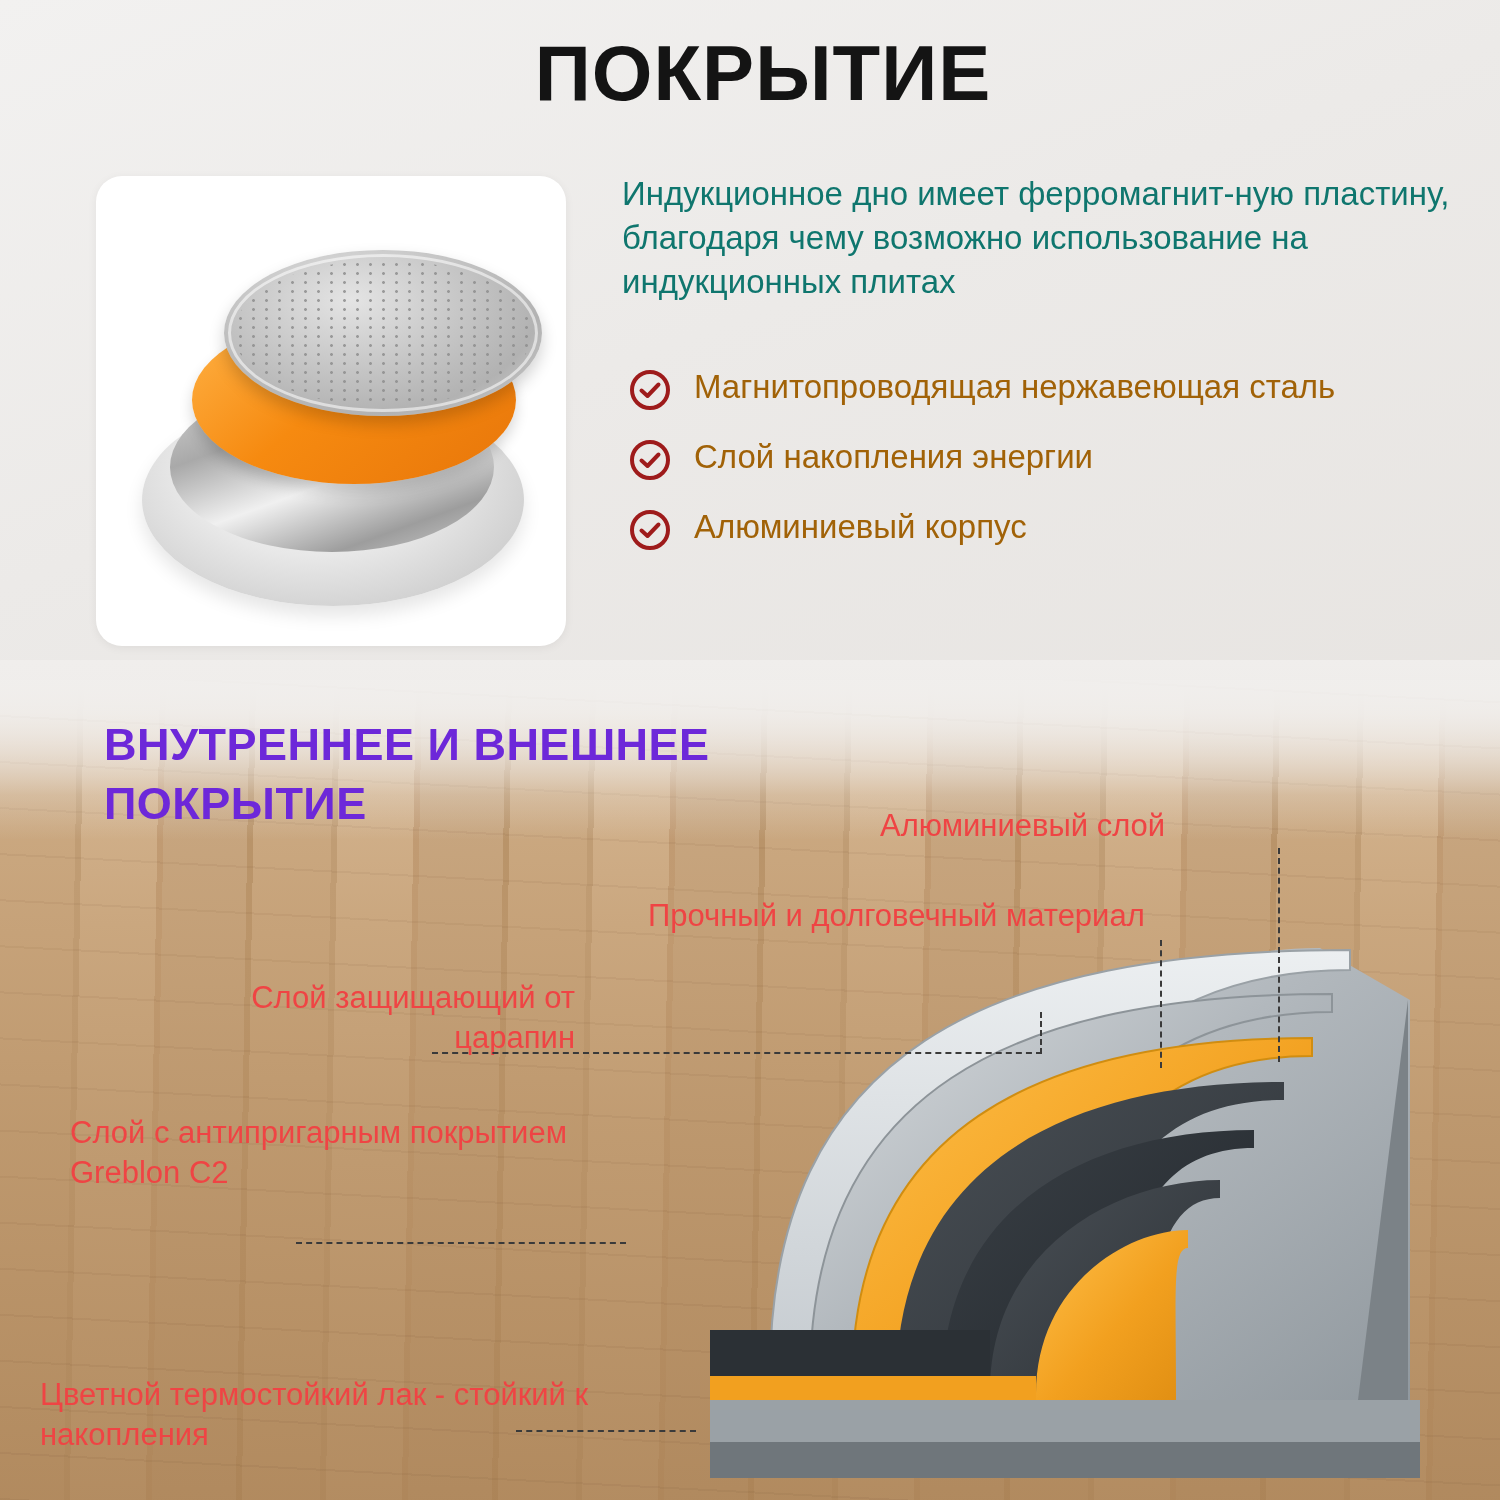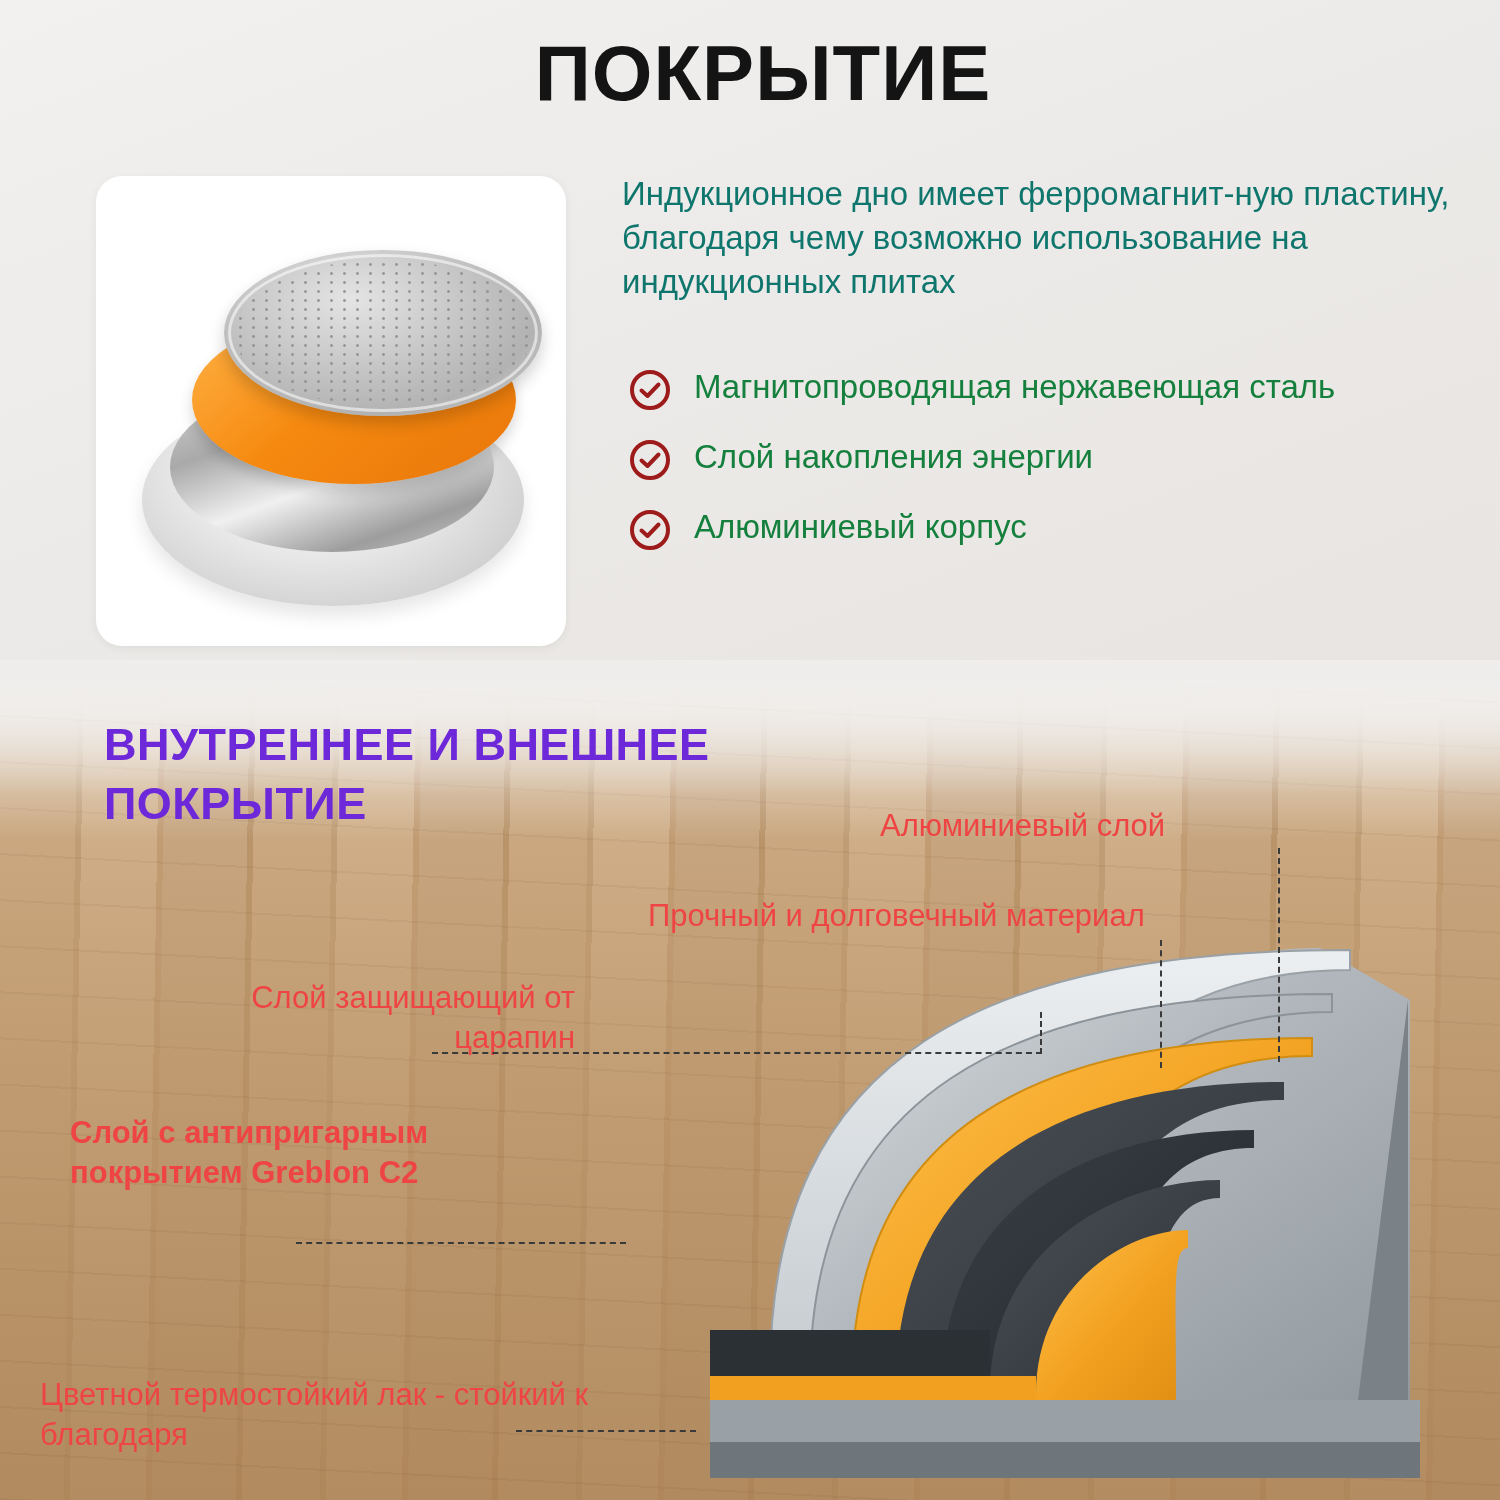--- a/index.html
+++ b/index.html
@@ -155,21 +155,21 @@
   .check-icon {
     flex: 0 0 auto;
     width: 40px;
     height: 40px;
     margin-right: 24px;
     margin-top: 4px;
   }
   .feature-label {
     font-size: 33px;
     line-height: 1.26;
-    color: #15803d;
+    color: #a16207;
   }
 
   
   .section-title {
     position: absolute;
     left: 104px;
     top: 716px;
     width: 760px;
     font-size: 45px;
     font-weight: bold;
@@ -190,21 +190,21 @@
   
   .callout {
     position: absolute;
     font-size: 31px;
     line-height: 1.28;
     color: #ef4444;
   }
   .c-alum   { left: 880px;  top: 806px;  width: 430px; text-align: left; }
   .c-durable{ left: 648px;  top: 896px;  width: 520px; }
   .c-scratch{ left: 175px;  top: 978px;  width: 400px; text-align: right; }
-  .c-greblon{ left: 70px;   top: 1113px; width: 510px; text-align: left; font-weight: bold; }
+  .c-greblon{ left: 70px;   top: 1113px; width: 510px; text-align: left; }
   .c-lacquer{ left: 40px;   top: 1375px; width: 570px; text-align: left; }
 
   .dash-line {
     position: absolute;
     border-top: 2px dashed #3a3a3a;
     height: 0;
   }
   .dash-line.v {
     border-top: none;
     border-left: 2px dashed #3a3a3a;
@@ -328,16 +328,16 @@
   <div class="callout c-durable">Прочный и долговечный материал</div>
   <div class="dash-line v" style="left:1160px; top:940px; height:128px;"></div>
 
   <div class="callout c-scratch">Слой защищающий от царапин</div>
   <div class="dash-line" style="left:432px; top:1052px; width:610px;"></div>
   <div class="dash-line v" style="left:1040px; top:1012px; height:42px;"></div>
 
   <div class="callout c-greblon">Слой с антипригарным покрытием Greblon C2</div>
   <div class="dash-line" style="left:296px; top:1242px; width:330px;"></div>
 
-  <div class="callout c-lacquer">Цветной термостойкий лак - стойкий к благодаря</div>
+  <div class="callout c-lacquer">Цветной термостойкий лак - стойкий к накопления</div>
   <div class="dash-line" style="left:516px; top:1430px; width:180px;"></div>
 
 </div>
 
 </body></html>

